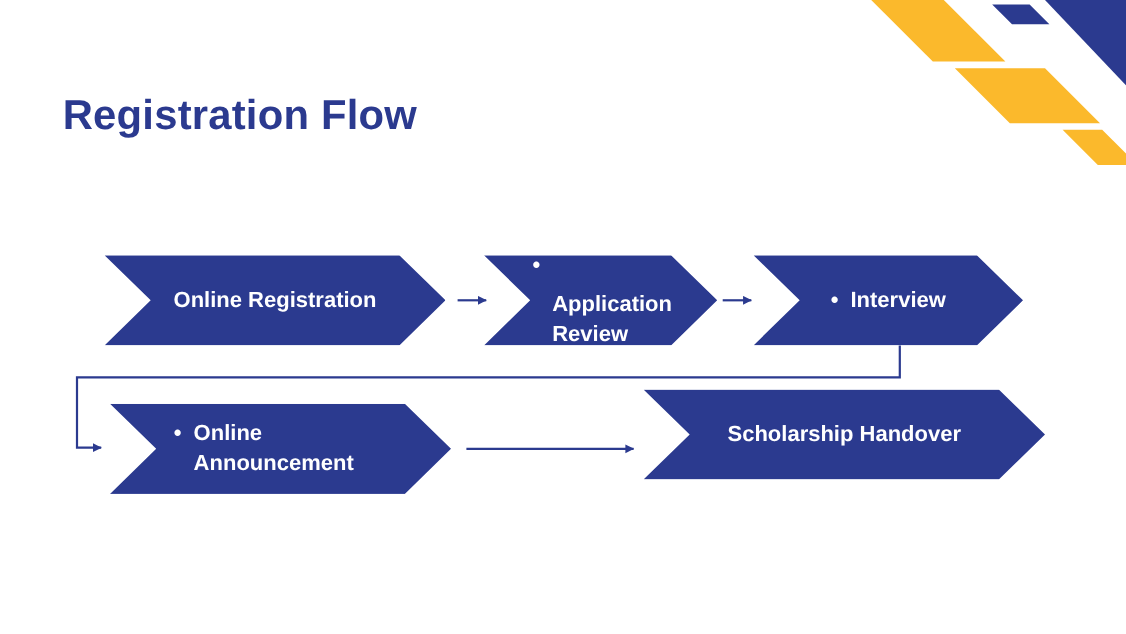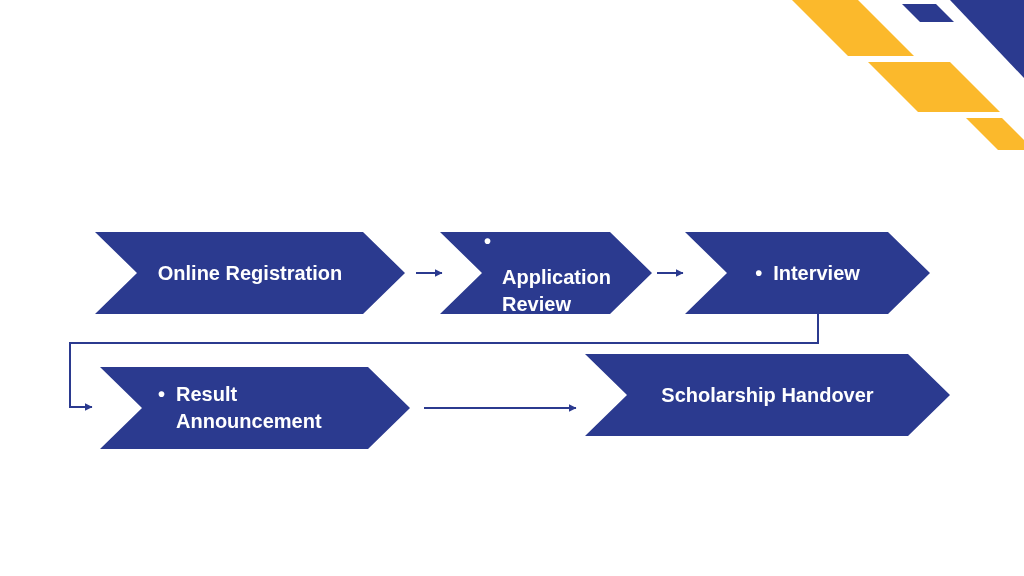--- a/index.html
+++ b/index.html
@@ -85,20 +85,21 @@
 <div class="slide">
 
   <svg class="deco" width="234" height="176" viewBox="0 0 234 176">
     <polygon points="160,0 234,0 234,78" fill="#2b3a8f"></polygon>
     <polygon points="112,4 146,4 164,22 130,22" fill="#2b3a8f"></polygon>
     <polygon points="2,0 68,0 124,56 58,56" fill="#fbb92c"></polygon>
     <polygon points="78,62 160,62 210,112 128,112" fill="#fbb92c"></polygon>
     <polygon points="176,118 212,118 244,150 208,150" fill="#fbb92c"></polygon>
   </svg>
 
+  <div class="title">Registration Flow</div>
 
   <svg class="connectors" width="1024" height="576" viewBox="0 0 1024 576">
     <defs>
       <marker id="ah" markerWidth="10" markerHeight="10" refX="7.5" refY="4" orient="auto" markerUnits="userSpaceOnUse">
         <path d="M0,0 L8,4 L0,8 Z" fill="#2b3a8f"></path>
       </marker>
     </defs>
     <path class="cl" d="M416,273 H442" marker-end="url(#ah)"></path>
     <path class="cl" d="M657,273 H683" marker-end="url(#ah)"></path>
     <path class="cl" d="M818,314 V343 H70 V407 H92" marker-end="url(#ah)"></path>
@@ -119,21 +120,21 @@
   <div class="chevron centered s3">
     <span class="inner">
       <span class="bullet">•</span>
       <span class="step-label">Interview</span>
     </span>
   </div>
 
   <div class="chevron s4">
     <span class="inner">
       <span class="bullet">•</span>
-      <span class="step-label w170">Result Announcement</span>
+      <span class="step-label w170">Online Announcement</span>
     </span>
   </div>
 
   <div class="chevron centered s5">
     <span class="step-label">Scholarship Handover</span>
   </div>
 
 </div>
 
 </body></html>

